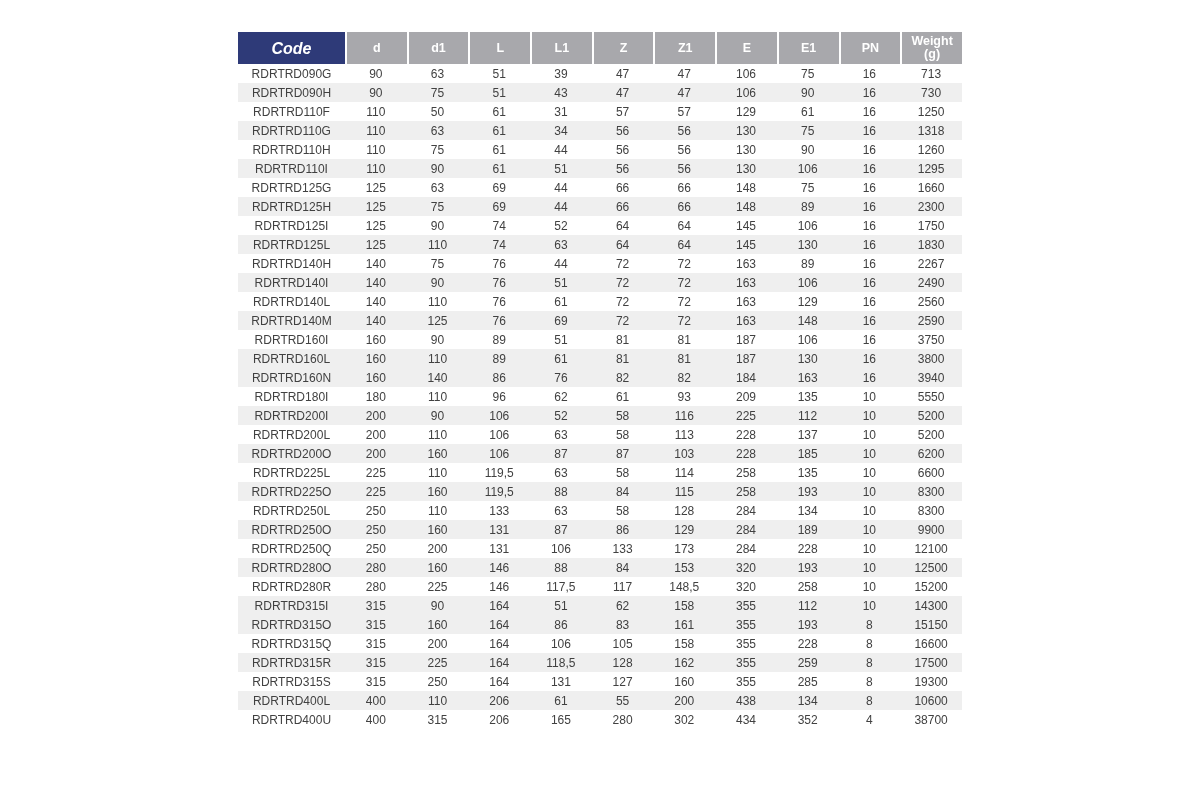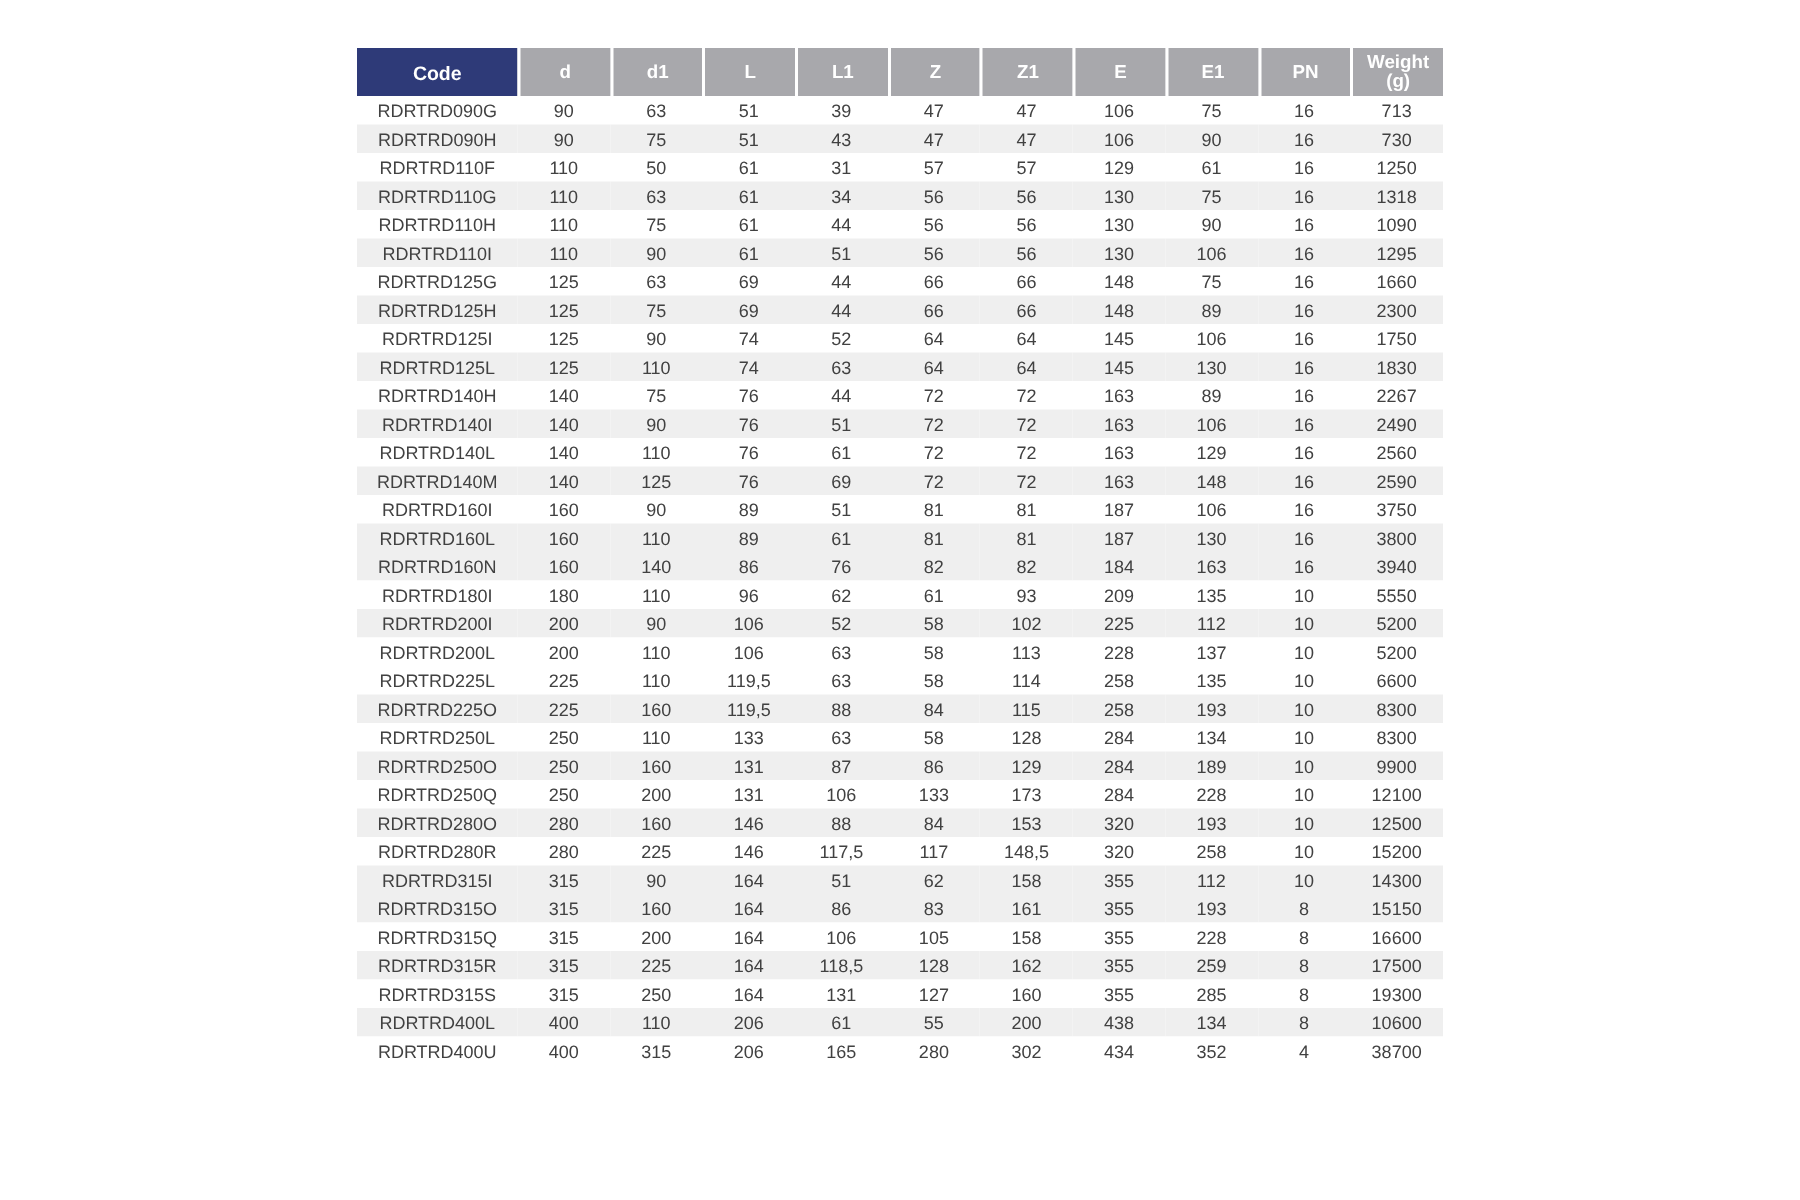--- a/index.html
+++ b/index.html
@@ -43,21 +43,22 @@
     line-height: 13px;
     vertical-align: middle;
     text-align: center;
     padding: 0;
     border-left: 2px solid #ffffff;
   }
   table.spec-table thead th.code-col {
     background: var(--header-code-bg);
     width: 107px;
     border-left: none;
-    font-size: 13px;
+    font-size: 16px;
+    font-style: italic;
   }
   table.spec-table tbody td {
     background: var(--row-bg);
     height: 19px;
     padding: 0;
     text-align: center;
     vertical-align: middle;
     font-size: 12px;
     color: var(--cell-text);
     white-space: nowrap;
@@ -144,21 +145,21 @@
           <td>RDRTRD110H</td>
           <td>110</td>
           <td>75</td>
           <td>61</td>
           <td>44</td>
           <td>56</td>
           <td>56</td>
           <td>130</td>
           <td>90</td>
           <td>16</td>
-          <td>1090</td>
+          <td>1260</td>
         </tr>
         <tr class="alt">
           <td>RDRTRD110I</td>
           <td>110</td>
           <td>90</td>
           <td>61</td>
           <td>51</td>
           <td>56</td>
           <td>56</td>
           <td>130</td>
@@ -322,38 +323,51 @@
           <td>10</td>
           <td>5550</td>
         </tr>
         <tr class="alt">
           <td>RDRTRD200I</td>
           <td>200</td>
           <td>90</td>
           <td>106</td>
           <td>52</td>
           <td>58</td>
-          <td>102</td>
+          <td>116</td>
           <td>225</td>
           <td>112</td>
           <td>10</td>
           <td>5200</td>
         </tr>
         <tr>
           <td>RDRTRD200L</td>
           <td>200</td>
           <td>110</td>
           <td>106</td>
           <td>63</td>
           <td>58</td>
           <td>113</td>
           <td>228</td>
           <td>137</td>
           <td>10</td>
           <td>5200</td>
+        </tr>
+        <tr class="alt">
+          <td>RDRTRD200O</td>
+          <td>200</td>
+          <td>160</td>
+          <td>106</td>
+          <td>87</td>
+          <td>87</td>
+          <td>103</td>
+          <td>228</td>
+          <td>185</td>
+          <td>10</td>
+          <td>6200</td>
         </tr>
         <tr>
           <td>RDRTRD225L</td>
           <td>225</td>
           <td>110</td>
           <td>119,5</td>
           <td>63</td>
           <td>58</td>
           <td>114</td>
           <td>258</td>

